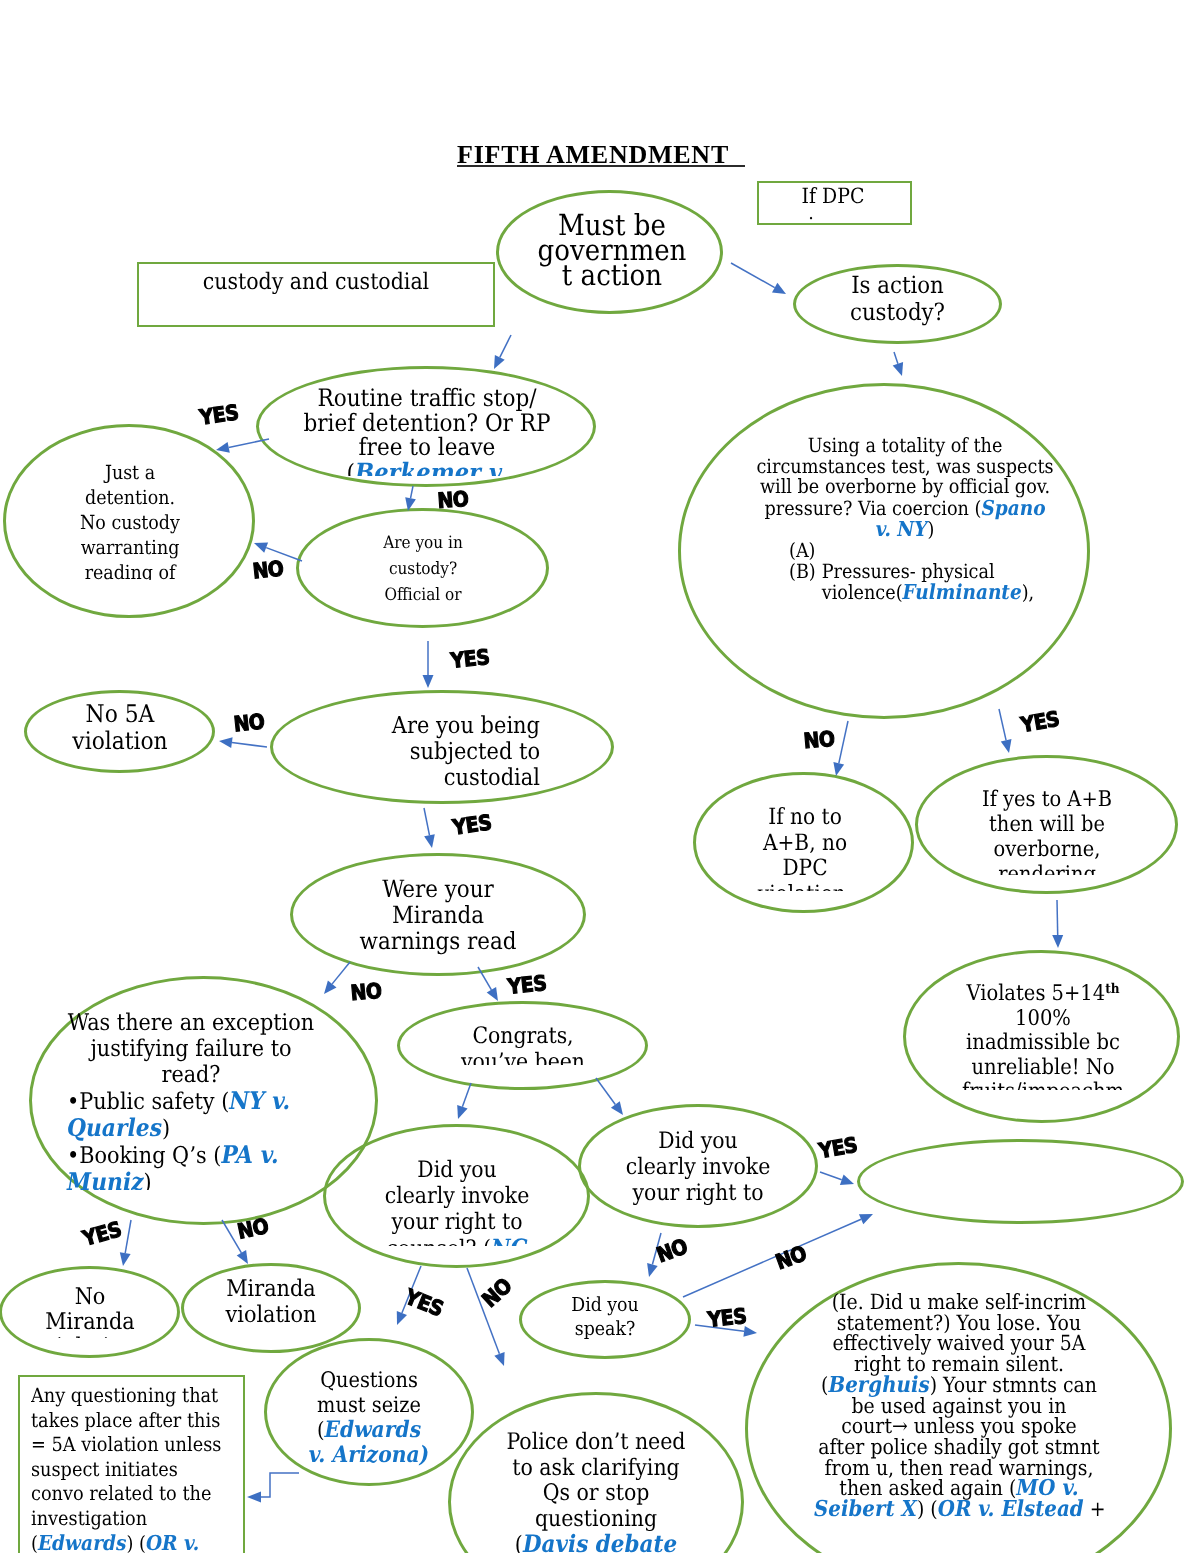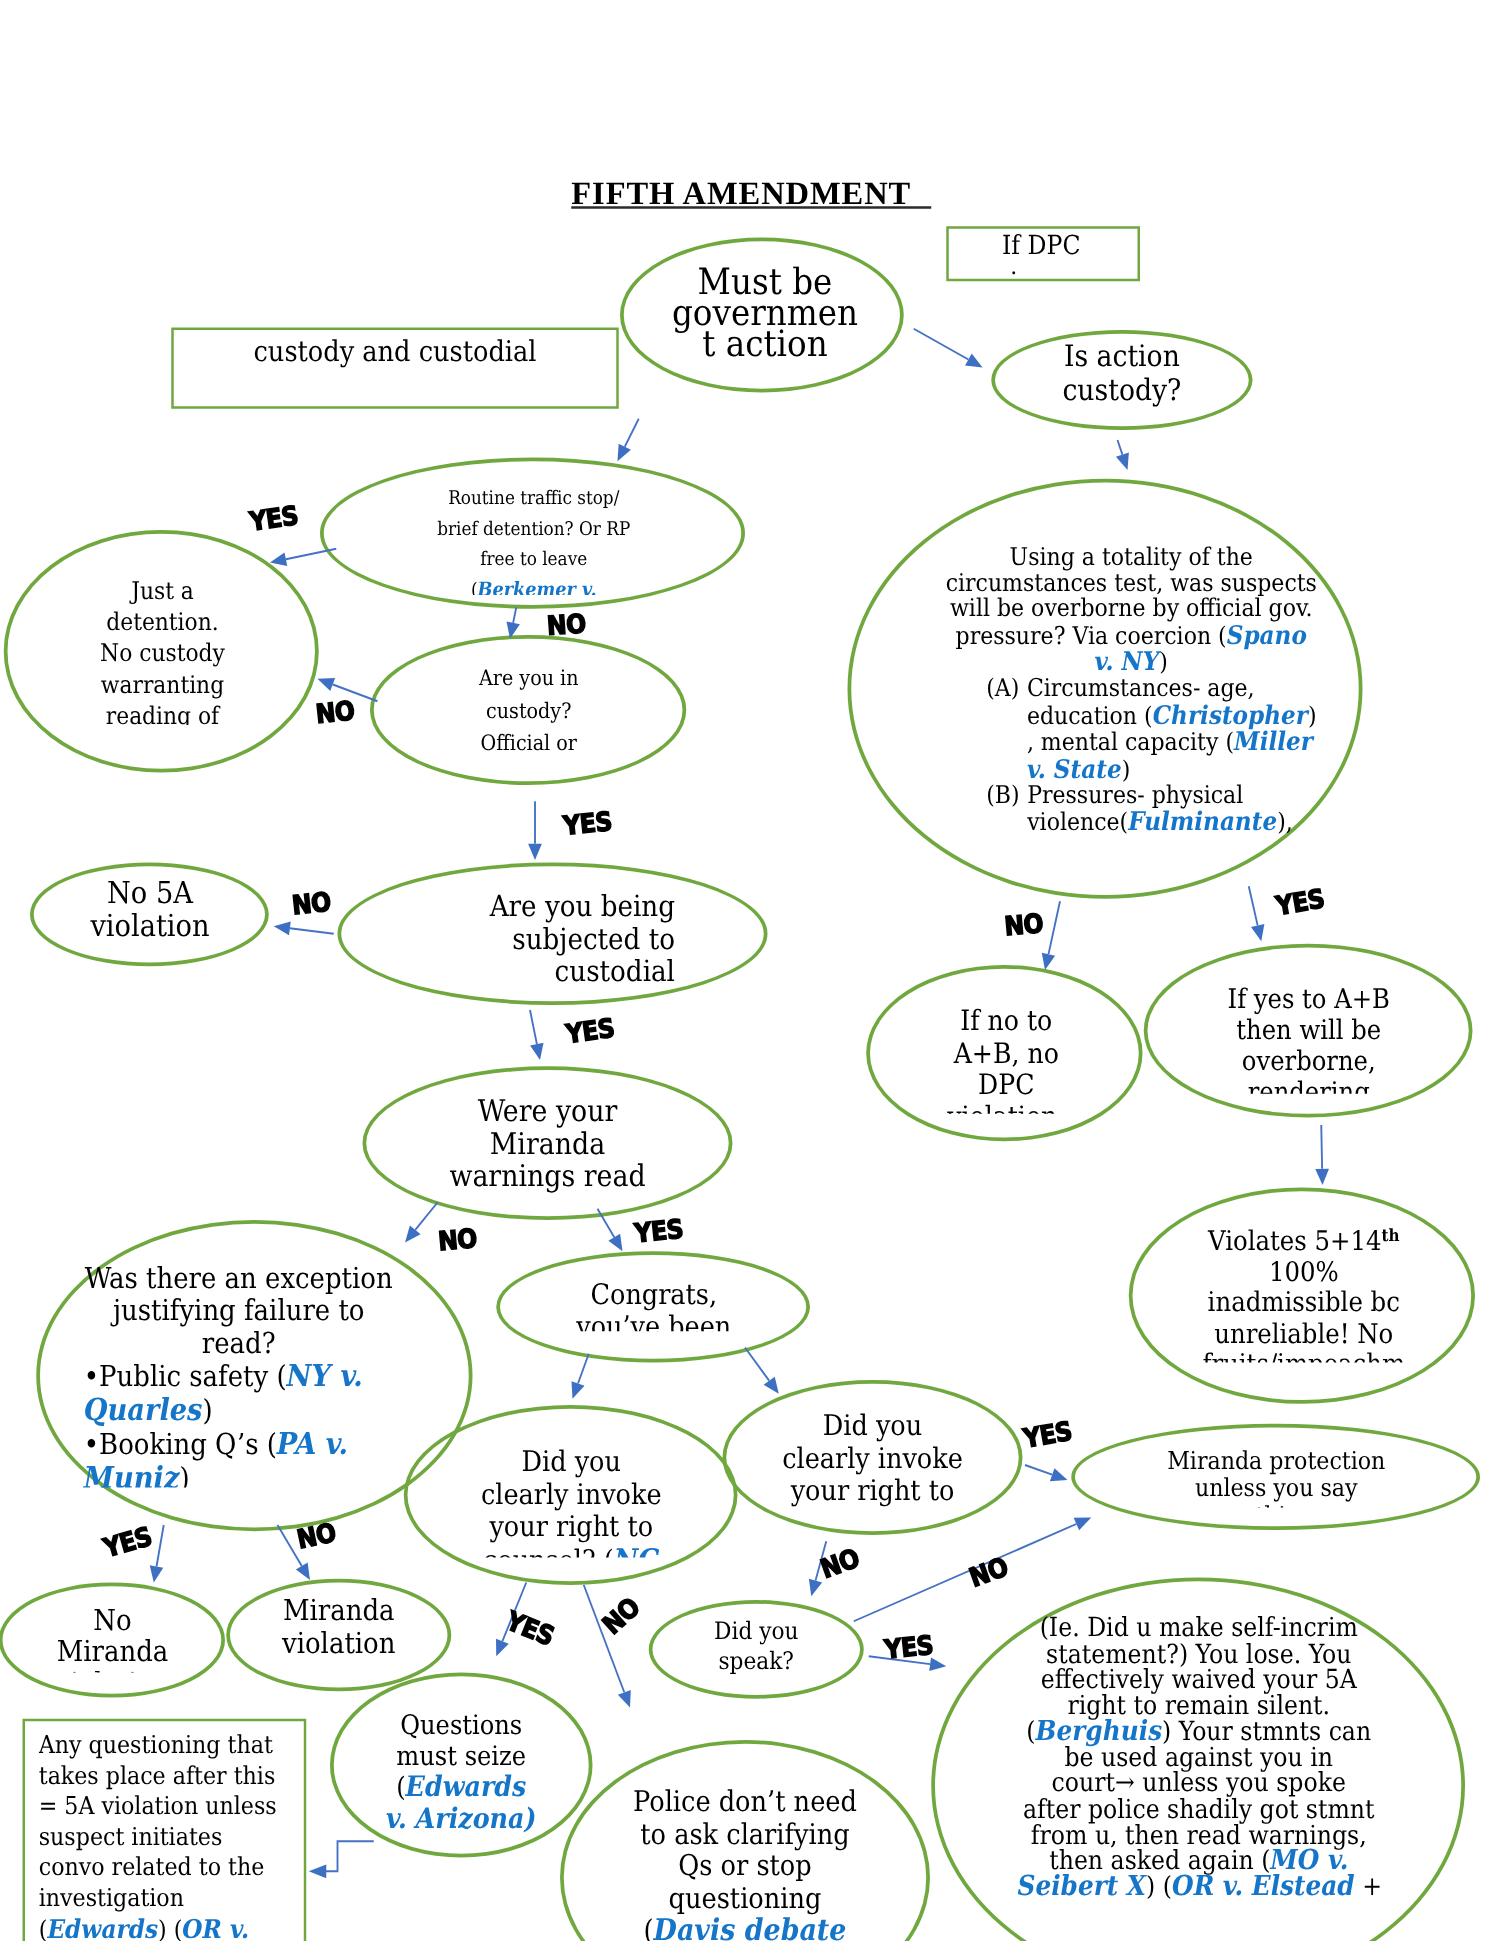--- a/index.html
+++ b/index.html
@@ -53,21 +53,21 @@
 <div class="node rect" style="left:137px;top:262px;width:358px;height:65px;"></div>
 <div class="txt" style="left:145px;top:268px;width:342px;height:54px;font-size:22.8px;line-height:28px;">
   <div class="ln"><span>custody and custodial</span></div>
 </div>
 <div class="node ellipse" style="left:793px;top:264px;width:209px;height:80px;"></div>
 <div class="txt" style="left:812px;top:272px;width:171px;height:62px;font-size:23.7px;line-height:27px;">
   <div class="ln"><span>Is action</span></div>
   <div class="ln"><span>custody?</span></div>
 </div>
 <div class="node ellipse" style="left:256px;top:366px;width:340px;height:121px;"></div>
-<div class="txt" style="left:296px;top:386px;width:262px;height:90px;font-size:15px;line-height:24.5px;">
+<div class="txt" style="left:296px;top:386px;width:262px;height:90px;font-size:24px;line-height:24.5px;">
   <div class="ln"><span>Routine traffic stop/</span></div>
   <div class="ln"><span>brief detention? Or RP</span></div>
   <div class="ln"><span>free to leave</span></div>
   <div class="ln"><span>(</span><span class="cs">Berkemer v.</span></div>
 </div>
 <div class="node ellipse" style="left:3px;top:424px;width:252px;height:194px;"></div>
 <div class="txt" style="left:48px;top:460px;width:164px;height:120px;font-size:19.4px;line-height:25px;">
   <div class="ln"><span>Just a</span></div>
   <div class="ln"><span>detention.</span></div>
   <div class="ln"><span>No custody</span></div>
@@ -82,26 +82,20 @@
 </div>
 <div class="node ellipse" style="left:678px;top:383px;width:412px;height:336px;"></div>
 <div class="txt" style="left:755px;top:436px;width:300px;height:240px;font-size:19.6px;line-height:20.6px;">
   <div class="ln"><span>Using a totality of the</span></div>
   <div class="ln"><span>circumstances test, was suspects</span></div>
   <div class="ln"><span>will be overborne by official gov.</span></div>
   <div class="ln"><span>pressure? Via coercion (</span><span class="cs">Spano</span></div>
   <div class="ln"><span class="cs">v. NY</span><span>)</span></div>
   <div class="sub">
     <span class="mk">(A)</span>
-    <span class="sb">
-      <span class="ln"><span>Circumstances- age,</span></span>
-      <span class="ln"><span>education (</span><span class="cs">Christopher</span><span>)</span></span>
-      <span class="ln"><span>, mental capacity (</span><span class="cs">Miller</span></span>
-      <span class="ln"><span class="cs">v. State</span><span>)</span></span>
-    </span>
   </div>
   <div class="sub">
     <span class="mk">(B)</span>
     <span class="sb">
       <span class="ln"><span>Pressures- physical</span></span>
       <span class="ln"><span>violence(</span><span class="cs">Fulminante</span><span>),</span></span>
     </span>
   </div>
 </div>
 <div class="node ellipse" style="left:24px;top:690px;width:191px;height:83px;"></div>
@@ -165,25 +159,20 @@
   <div class="ln"><span>your right to</span></div>
   <div class="ln"><span>counsel? (</span><span class="cs">NC</span></div>
 </div>
 <div class="node ellipse" style="left:578px;top:1104px;width:240px;height:124px;"></div>
 <div class="txt" style="left:612px;top:1128px;width:172px;height:80px;font-size:22.7px;line-height:26px;">
   <div class="ln"><span>Did you</span></div>
   <div class="ln"><span>clearly invoke</span></div>
   <div class="ln"><span>your right to</span></div>
 </div>
 <div class="node ellipse" style="left:857px;top:1139px;width:327px;height:85px;"></div>
-<div class="txt" style="left:903px;top:1158px;width:236px;height:48px;font-size:19.7px;line-height:22px;">
-  <div class="ln"><span>Miranda protection</span></div>
-  <div class="ln"><span>unless you say</span></div>
-  <div class="ln"><span>this</span></div>
-</div>
 <div class="node ellipse" style="left:-1px;top:1266px;width:181px;height:92px;"></div>
 <div class="txt" style="left:14px;top:1285px;width:152px;height:52.5px;font-size:23.1px;line-height:25px;">
   <div class="ln"><span>No</span></div>
   <div class="ln"><span>Miranda</span></div>
   <div class="ln"><span>violation</span></div>
 </div>
 <div class="node ellipse" style="left:181px;top:1263px;width:180px;height:90px;"></div>
 <div class="txt" style="left:194px;top:1276px;width:154px;height:64px;font-size:23.1px;line-height:26px;">
   <div class="ln"><span>Miranda</span></div>
   <div class="ln"><span>violation</span></div>

